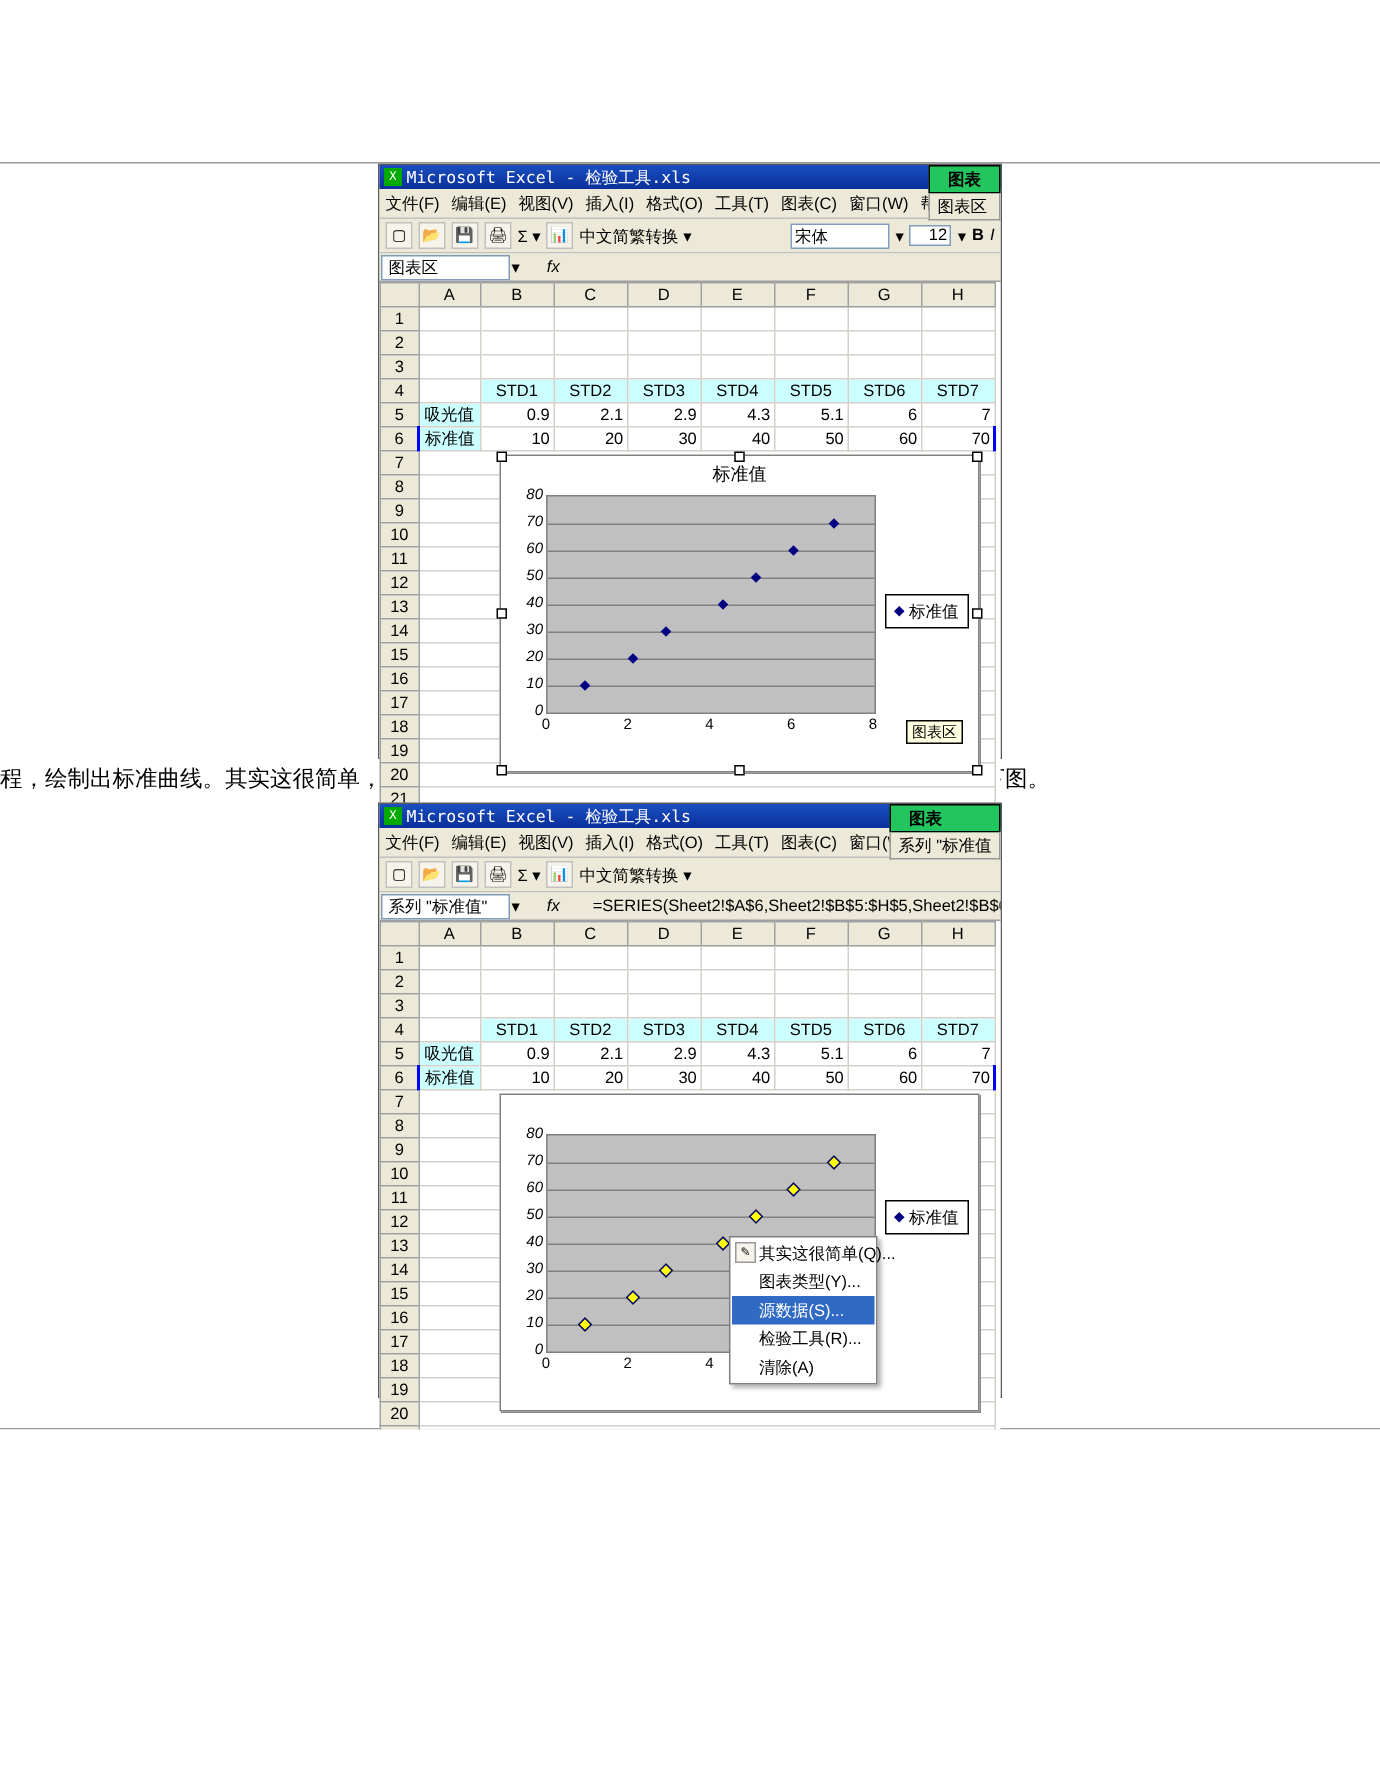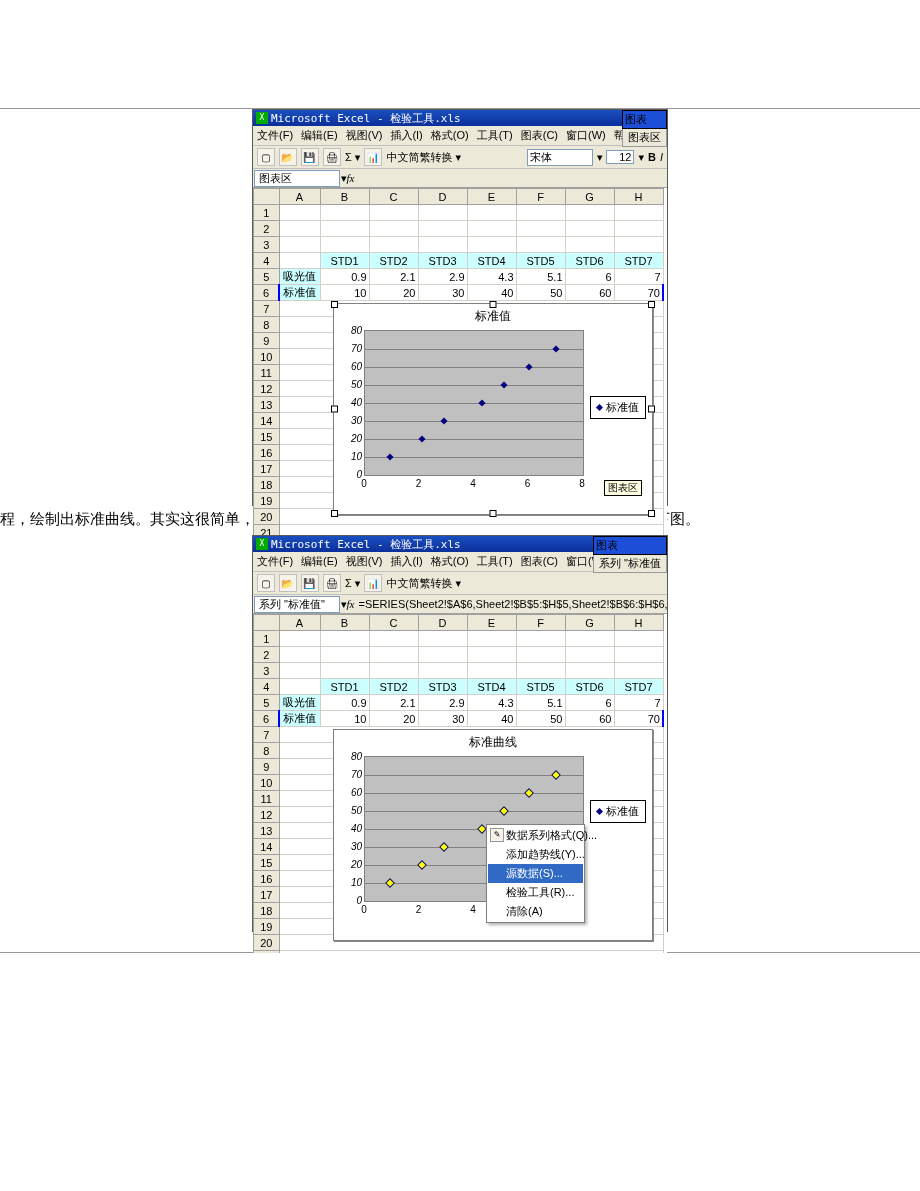--- a/index.html
+++ b/index.html
@@ -46,21 +46,21 @@
     gap:3px;
   }
   .xls-icon{width:12px;height:12px;background:#0a0;display:inline-block;font-size:8px;color:#fff;text-align:center;line-height:12px;}
   .sub-tip{
     position:absolute;
     right:0;
     top:0;
     font-size:11px;
     font-family:"SimSun",sans-serif;
   }
-  .sub-tip .row1{background:#1d4ed8;border:1px solid #000;padding:1px 2px;}
+  .sub-tip .row1{background:#22c55e;border:1px solid #000;padding:1px 12px;font-weight:bold;}
   .sub-tip .row2{background:#ece9d8;border:1px solid #999;border-top:none;padding:1px 5px;}
   .menubar{
     background:#ece9d8;
     padding:2px 4px;
     font-size:11px;
     font-family:"SimSun",sans-serif;
     border-bottom:1px solid #c0c0c0;
     display:flex;
     gap:8px;
   }
@@ -81,21 +81,21 @@
   .namebox-row{
     background:#ece9d8;
     display:flex;
     align-items:center;
     height:18px;
     border-bottom:1px solid #a0a0a0;
     font-size:11px;
     font-family:"SimSun",sans-serif;
   }
   .namebox{width:86px;border:1px solid #7f9db9;background:#fff;margin:1px;padding:0 4px;box-sizing:border-box;}
-  .fx{padding:0 0;font-style:italic;font-family:Liberation Serif, serif;}
+  .fx{padding:0 18px;font-style:italic;}
   .fbar{flex:1;padding:0 4px;overflow:hidden;white-space:nowrap;}
 
   .sheet{
     position:relative;
     background:#fff;
   }
   table.grid{
     border-collapse:collapse;
     font-size:11px;
     font-family:"SimSun",Arial,sans-serif;
@@ -617,21 +617,20 @@
               <td colspan="8"></td>
             </tr>
         <tr>
               <th class="rowhdr">24</th>
               <td colspan="8"></td>
             </tr>
       </tbody>
         </table>
 
       <div class="chart" style="left:80px;top:115px;width:318px;height:210px;">
-        <div class="ctitle">标准曲线</div>
         <div class="plotzone" style="left:10px;top:26px;">
           <div class="ylabels" style="height:144px">
             <div style="top:0%">80</div>
               <div style="top:12.5%">70</div>
               <div style="top:25%">60</div>
             <div style="top:37.5%">50</div>
               <div style="top:50%">40</div>
               <div style="top:62.5%">30</div>
             <div style="top:75%">20</div>
               <div style="top:87.5%">10</div>
@@ -660,22 +659,22 @@
             <span style="left:50%">4</span>
           <span style="left:75%">6</span>
             <span style="left:100%">8</span>
         </div>
         <div class="legend" style="right:6px;top:70px">
           <span class="sw"></span>
           <span>标准值</span>
         </div>
 
         <div class="ctx-menu" style="left:152px;top:94px;">
-          <div class="mi"><span class="ic">✎</span><span>数据系列格式(Q)...</span></div>
-          <div class="mi">添加趋势线(Y)...</div>
+          <div class="mi"><span class="ic">✎</span><span>其实这很简单(Q)...</span></div>
+          <div class="mi">图表类型(Y)...</div>
           <div class="mi hl">源数据(S)...</div>
           <div class="mi">检验工具(R)...</div>
           <div class="mi">清除(A)</div>
         </div>
       </div>
     </div>
   </div>
 
   <div class="bot-sep"></div>
 </div>

